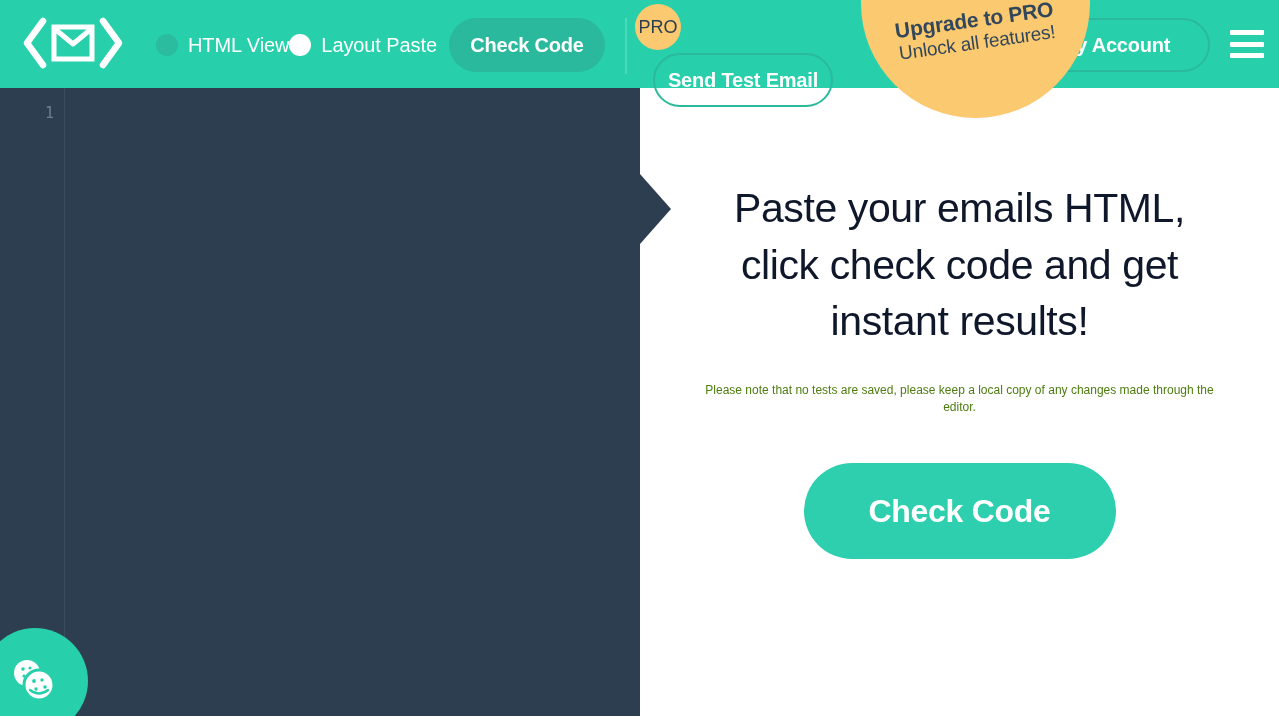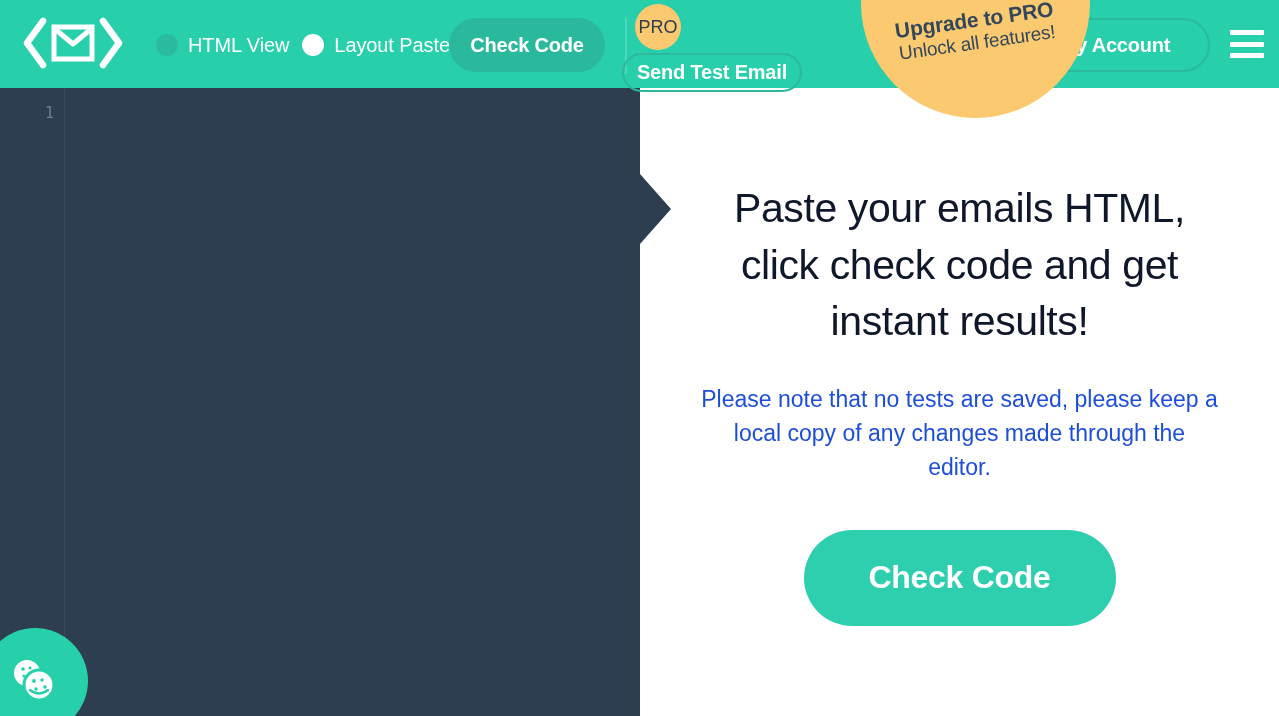--- a/index.html
+++ b/index.html
@@ -52,21 +52,20 @@
   .logo svg { display: block; }
 
   
   .radio-group {
     position: absolute;
     left: 156px;
     top: 30px;
     height: 30px;
     display: flex;
     align-items: center;
-    gap: 13px;
   }
   .radio-item {
     display: flex;
     align-items: center;
     gap: 10px;
     cursor: pointer;
   }
   .radio-dot {
     width: 22px;
     height: 22px;
@@ -104,22 +103,22 @@
   .hdr-btn.outline {
     background: transparent;
     border: 2px solid #2bb99d;
   }
 
   #btn-check-code-header {
     left: 449px; top: 18px;
     width: 156px; height: 54px;
   }
   #btn-send-test {
-    left: 622px; top: 18px;
-    width: 180px; height: 39px; margin-top: 35px;
+    left: 653px; top: 18px;
+    width: 180px; height: 54px; margin-top: 35px;
   }
   #btn-my-account {
     left: 1020px; top: 18px;
     width: 190px; height: 54px;
   }
 
   
   .hdr-divider {
     position: absolute;
     left: 625px; top: 18px;
@@ -268,22 +267,22 @@
     margin-top: 92px;
     color: #0f172a;
     font-size: 41px;
     font-weight: 400;
     line-height: 1.38;
     letter-spacing: -0.4px;
     padding: 0 64px;
   }
   .subtext {
     margin-top: 32px;
-    color: #1d4ed8;
-    font-size: 23px;
+    color: #4d7c0f;
+    font-size: 12px;
     font-weight: 400;
     line-height: 1.48;
     padding: 0 60px;
   }
   .cta-wrap {
     margin-top: 46px;
     display: flex;
     justify-content: center;
   }
   .cta-button {

